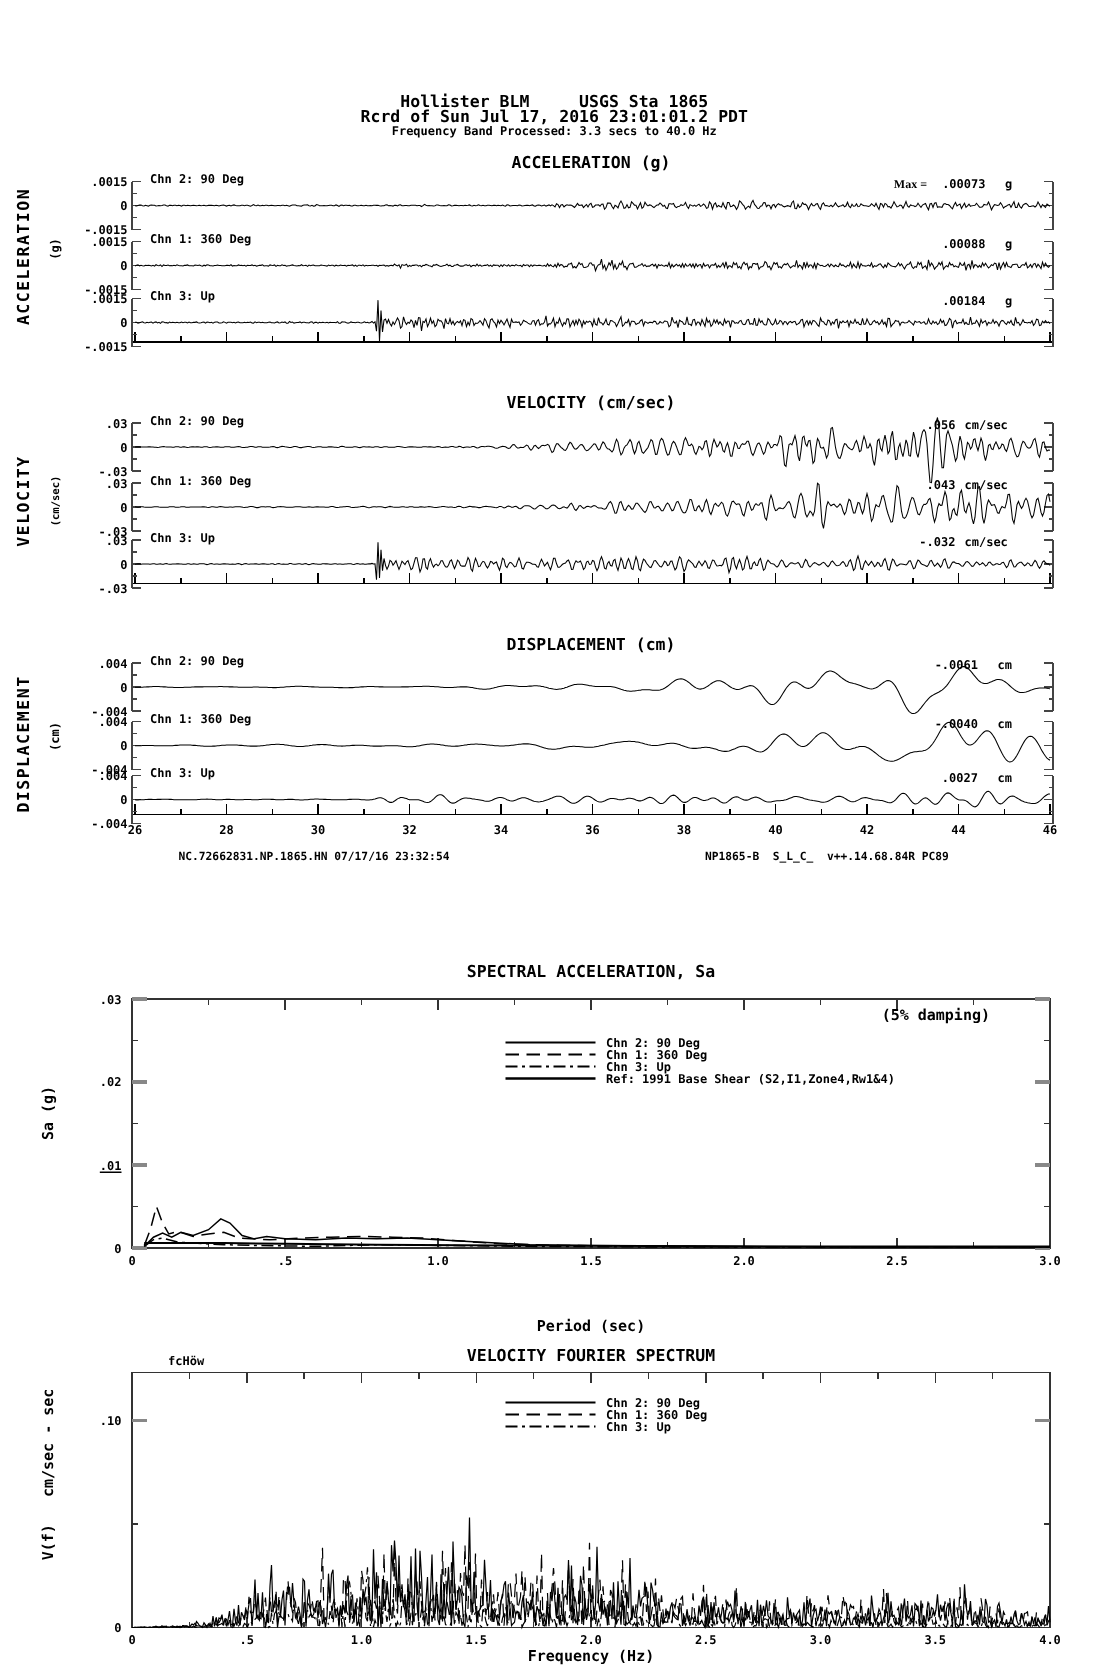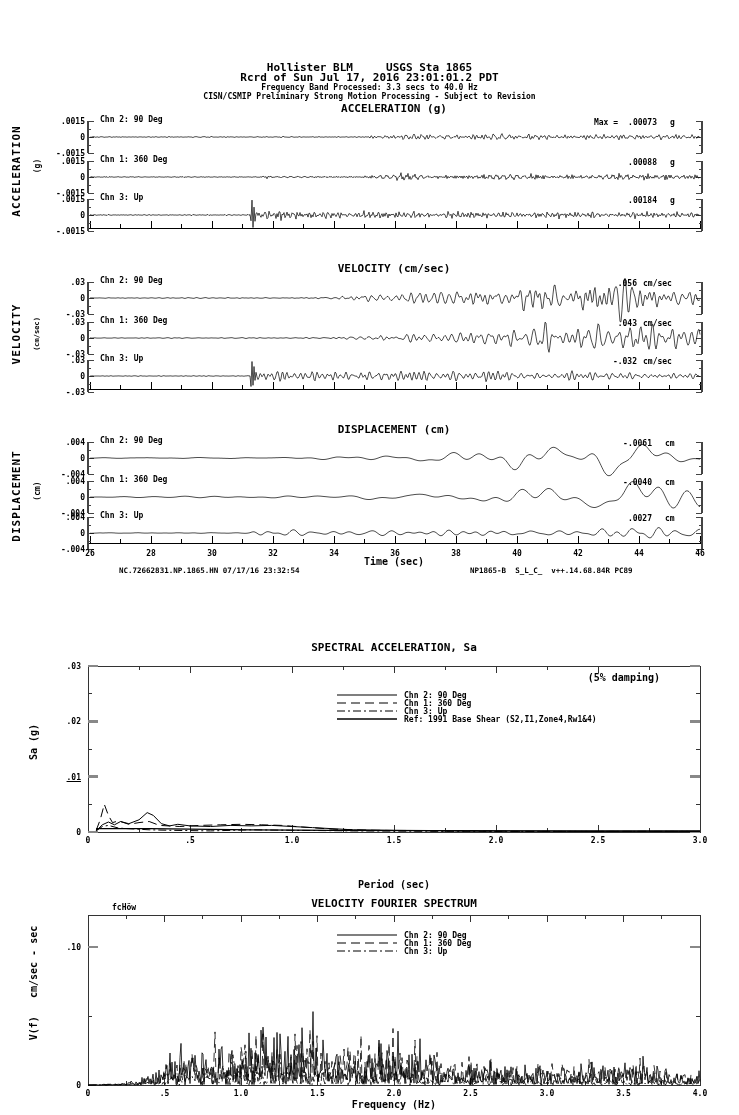--- a/index.html
+++ b/index.html
@@ -287,34 +287,32 @@
       <path d="M88,1085.0L89,1085.0L90,1084.9L91,1085.0L92,1084.9L93,1084.9L94,1084.6L95,1085.0L96,1084.9L97,1084.5L98,1084.9L99,1084.9L100,1084.8L101,1084.8L102,1084.5L103,1084.6L104,1084.1L105,1084.7L106,1085.0L107,1084.7L108,1083.9L109,1084.6L110,1084.3L111,1084.6L112,1084.5L113,1084.4L114,1084.4L115,1083.9L116,1084.3L117,1084.7L118,1084.1L119,1084.4L120,1085.0L121,1084.8L122,1083.7L123,1084.8L124,1084.1L125,1084.6L126,1084.4L127,1083.8L128,1082.7L129,1083.2L130,1082.2L131,1083.7L132,1084.0L133,1084.0L134,1083.5L135,1081.5L136,1083.0L137,1083.6L138,1084.0L139,1082.6L140,1084.4L141,1084.0L142,1081.9L143,1081.5L144,1077.9L145,1081.7L146,1081.7L147,1080.0L148,1078.0L149,1076.1L150,1078.4L151,1079.7L152,1083.3L153,1080.4L154,1080.4L155,1078.8L156,1084.1L157,1081.8L158,1075.6L159,1081.7L160,1082.9L161,1076.6L162,1075.6L163,1078.7L164,1070.8L165,1079.1L166,1064.5L167,1075.2L168,1075.0L169,1074.7L170,1063.5L171,1076.0L172,1079.2L173,1079.7L174,1072.2L175,1078.3L176,1072.6L177,1065.0L178,1081.0L179,1081.6L180,1063.8L181,1074.9L182,1071.8L183,1073.4L184,1059.5L185,1081.4L186,1063.2L187,1076.0L188,1077.9L189,1080.3L190,1068.6L191,1067.0L192,1053.5L193,1067.6L194,1069.4L195,1074.8L196,1073.2L197,1072.3L198,1079.9L199,1074.4L200,1079.4L201,1084.9L202,1080.2L203,1066.2L204,1068.3L205,1068.7L206,1070.1L207,1073.0L208,1065.9L209,1073.6L210,1072.3L211,1076.6L212,1083.6L213,1083.5L214,1057.9L215,1031.9L216,1078.3L217,1079.3L218,1075.7L219,1057.8L220,1066.1L221,1071.4L222,1082.9L223,1072.8L224,1071.2L225,1075.5L226,1077.0L227,1072.4L228,1084.6L229,1052.0L230,1051.5L231,1074.0L232,1076.5L233,1081.8L234,1074.9L235,1082.4L236,1079.1L237,1068.4L238,1080.4L239,1081.1L240,1084.6L241,1046.8L242,1053.6L243,1069.1L244,1078.5L245,1080.9L246,1051.4L247,1084.2L248,1079.7L249,1069.8L250,1067.4L251,1072.5L252,1050.6L253,1065.7L254,1081.9L255,1082.2L256,1035.3L257,1074.0L258,1053.4L259,1066.7L260,1070.9L261,1080.3L262,1077.8L263,1033.8L264,1069.7L265,1075.7L266,1054.1L267,1065.4L268,1056.2L269,1069.8L270,1068.3L271,1083.4L272,1051.8L273,1084.0L274,1075.2L275,1083.5L276,1066.1L277,1049.5L278,1053.5L279,1077.4L280,1080.3L281,1073.2L282,1075.0L283,1074.1L284,1072.2L285,1082.7L286,1081.6L287,1064.4L288,1067.1L289,1063.2L290,1080.3L291,1054.6L292,1069.8L293,1074.3L294,1079.7L295,1033.9L296,1066.9L297,1045.4L298,1067.9L299,1073.3L300,1079.0L301,1041.5L302,1076.4L303,1052.0L304,1073.0L305,1060.1L306,1084.2L307,1048.7L308,1060.4L309,1063.9L310,1029.7L311,1069.7L312,1072.5L313,1041.4L314,1074.9L315,1069.0L316,1068.6L317,1035.7L318,1081.6L319,1073.8L320,1077.9L321,1053.0L322,1071.4L323,1070.1L324,1076.8L325,1061.3L326,1080.3L327,1079.1L328,1068.2L329,1083.8L330,1075.2L331,1071.9L332,1061.4L333,1076.6L334,1067.5L335,1062.6L336,1083.8L337,1071.0L338,1075.2L339,1053.6L340,1054.1L341,1063.6L342,1081.1L343,1065.7L344,1049.0L345,1072.7L346,1069.2L347,1064.5L348,1046.9L349,1071.6L350,1050.8L351,1069.1L352,1078.8L353,1070.5L354,1053.9L355,1053.3L356,1072.5L357,1083.9L358,1050.4L359,1073.4L360,1081.3L361,1035.2L362,1083.5L363,1083.9L364,1080.3L365,1062.0L366,1084.1L367,1066.0L368,1058.3L369,1045.4L370,1057.0L371,1079.4L372,1071.1L373,1062.7L374,1083.6L375,1053.5L376,1084.8L377,1073.4L378,1072.8L379,1042.6L380,1067.1L381,1080.1L382,1052.7L383,1075.5L384,1083.0L385,1084.8L386,1057.6L387,1063.8L388,1084.5L389,1043.0L390,1072.5L391,1072.8L392,1074.3L393,1028.5L394,1081.1L395,1055.6L396,1075.0L397,1083.8L398,1072.7L399,1063.4L400,1053.1L401,1077.1L402,1057.6L403,1072.1L404,1080.2L405,1069.6L406,1083.3L407,1060.0L408,1062.7L409,1071.7L410,1085.0L411,1072.7L412,1078.0L413,1071.4L414,1068.8L415,1040.1L416,1080.2L417,1056.0L418,1071.7L419,1080.0L420,1082.1L421,1083.2L422,1072.2L423,1078.1L424,1069.6L425,1084.8L426,1078.6L427,1077.9L428,1083.9L429,1068.5L430,1052.5L431,1074.6L432,1061.1L433,1082.2L434,1077.1L435,1071.2L436,1080.6L437,1052.3L438,1083.2L439,1064.3L440,1073.9L441,1063.6L442,1074.0L443,1082.0L444,1072.3L445,1081.3L446,1074.2L447,1078.8L448,1082.1L449,1069.3L450,1071.9L451,1065.8L452,1071.4L453,1075.6L454,1065.7L455,1064.3L456,1082.9L457,1077.4L458,1076.4L459,1080.9L460,1075.6L461,1079.7L462,1062.2L463,1074.6L464,1081.0L465,1077.0L466,1082.9L467,1082.2L468,1079.5L469,1056.6L470,1084.0L471,1061.1L472,1083.2L473,1084.8L474,1084.2L475,1073.0L476,1068.6L477,1063.9L478,1082.7L479,1079.8L480,1080.8L481,1075.9L482,1068.0L483,1083.9L484,1066.4L485,1076.7L486,1081.4L487,1078.3L488,1076.0L489,1081.4L490,1074.4L491,1057.9L492,1082.8L493,1075.7L494,1085.0L495,1072.3L496,1084.5L497,1066.0L498,1080.0L499,1074.0L500,1079.6L501,1084.2L502,1079.1L503,1073.3L504,1081.9L505,1076.8L506,1073.6L507,1073.7L508,1084.5L509,1078.1L510,1075.4L511,1085.0L512,1083.7L513,1067.6L514,1081.9L515,1080.7L516,1078.6L517,1066.2L518,1084.3L519,1074.0L520,1081.5L521,1079.2L522,1076.2L523,1081.5L524,1080.2L525,1079.1L526,1079.0L527,1072.0L528,1083.5L529,1081.4L530,1082.0L531,1076.5L532,1085.0L533,1076.9L534,1082.2L535,1084.2L536,1082.5L537,1083.4L538,1062.9L539,1075.5L540,1079.2L541,1068.5L542,1074.3L543,1070.1L544,1084.1L545,1077.1L546,1077.0L547,1075.2L548,1071.2L549,1078.9L550,1079.6L551,1074.4L552,1063.6L553,1071.5L554,1072.8L555,1076.9L556,1082.3L557,1073.4L558,1076.8L559,1073.7L560,1075.0L561,1076.6L562,1063.5L563,1070.7L564,1065.7L565,1078.1L566,1074.7L567,1069.9L568,1071.7L569,1071.0L570,1079.9L571,1074.3L572,1083.3L573,1084.7L574,1066.0L575,1078.1L576,1080.7L577,1075.6L578,1082.2L579,1071.8L580,1082.6L581,1081.8L582,1084.8L583,1075.6L584,1083.9L585,1078.0L586,1072.7L587,1075.0L588,1076.4L589,1059.3L590,1082.5L591,1062.1L592,1085.0L593,1077.5L594,1077.5L595,1073.9L596,1080.8L597,1082.9L598,1073.8L599,1071.6L600,1080.7L601,1066.9L602,1079.0L603,1079.2L604,1081.1L605,1066.4L606,1082.4L607,1082.7L608,1078.9L609,1079.3L610,1069.1L611,1070.4L612,1075.3L613,1084.2L614,1077.8L615,1069.1L616,1081.9L617,1083.5L618,1072.9L619,1065.6L620,1080.5L621,1078.8L622,1074.9L623,1076.4L624,1072.3L625,1075.2L626,1075.4L627,1080.4L628,1075.3L629,1076.6L630,1067.5L631,1077.6L632,1082.9L633,1064.5L634,1073.8L635,1084.7L636,1064.0L637,1083.4L638,1071.6L639,1078.8L640,1058.1L641,1083.8L642,1081.6L643,1067.7L644,1066.2L645,1079.8L646,1070.3L647,1072.1L648,1084.7L649,1079.4L650,1072.1L651,1079.0L652,1084.0L653,1075.0L654,1065.5L655,1072.6L656,1078.4L657,1078.2L658,1083.7L659,1084.9L660,1071.0L661,1082.3L662,1076.8L663,1077.0L664,1075.3L665,1082.2L666,1072.2L667,1080.1L668,1082.2L669,1074.6L670,1076.8L671,1082.2L672,1082.5L673,1081.5L674,1082.6L675,1081.5L676,1083.5L677,1074.2L678,1082.3L679,1081.1L680,1080.4L681,1075.5L682,1081.6L683,1075.6L684,1075.3L685,1074.6L686,1083.7L687,1083.8L688,1078.5L689,1080.5L690,1084.2L691,1074.6L692,1080.6L693,1080.7L694,1083.1L695,1078.0L696,1083.2L697,1076.6L698,1083.6L699,1080.7L700,1079.4" fill="none" stroke="#000000" stroke-width="0.8" stroke-dasharray="9,5"></path>
       <path d="M88,1085.0L89,1085.0L90,1085.0L91,1085.0L92,1085.0L93,1084.9L94,1085.0L95,1085.0L96,1084.9L97,1085.0L98,1085.0L99,1084.8L100,1084.9L101,1084.8L102,1085.0L103,1085.0L104,1084.5L105,1084.7L106,1085.0L107,1085.0L108,1084.7L109,1084.7L110,1084.4L111,1084.1L112,1084.8L113,1085.0L114,1084.9L115,1084.6L116,1084.5L117,1084.4L118,1084.6L119,1084.4L120,1084.4L121,1084.6L122,1083.7L123,1083.9L124,1084.4L125,1084.4L126,1085.0L127,1085.0L128,1084.9L129,1084.7L130,1084.9L131,1084.7L132,1084.5L133,1083.4L134,1084.3L135,1084.4L136,1081.9L137,1083.3L138,1084.9L139,1083.2L140,1083.0L141,1083.8L142,1084.9L143,1084.5L144,1082.4L145,1084.0L146,1083.1L147,1082.8L148,1082.2L149,1083.7L150,1081.9L151,1083.5L152,1082.4L153,1080.5L154,1084.6L155,1085.0L156,1082.8L157,1084.4L158,1084.5L159,1084.0L160,1082.7L161,1082.5L162,1084.4L163,1082.3L164,1083.1L165,1084.6L166,1082.2L167,1080.5L168,1082.5L169,1082.4L170,1079.5L171,1078.4L172,1076.8L173,1080.5L174,1079.7L175,1078.9L176,1075.8L177,1083.8L178,1073.3L179,1084.9L180,1084.2L181,1075.4L182,1082.8L183,1075.8L184,1074.3L185,1069.6L186,1075.8L187,1077.1L188,1078.5L189,1079.2L190,1078.1L191,1076.6L192,1075.6L193,1079.3L194,1078.7L195,1080.8L196,1065.4L197,1068.3L198,1079.3L199,1082.6L200,1077.4L201,1078.7L202,1078.8L203,1068.0L204,1081.9L205,1073.5L206,1077.9L207,1076.1L208,1078.1L209,1078.1L210,1079.0L211,1067.6L212,1067.2L213,1084.1L214,1074.5L215,1073.3L216,1080.1L217,1079.7L218,1079.7L219,1083.1L220,1074.1L221,1079.2L222,1069.4L223,1065.5L224,1078.6L225,1073.7L226,1083.4L227,1070.9L228,1080.1L229,1076.4L230,1084.7L231,1067.2L232,1056.6L233,1054.8L234,1062.2L235,1080.2L236,1072.7L237,1077.1L238,1065.6L239,1076.0L240,1077.6L241,1075.9L242,1063.2L243,1063.8L244,1057.8L245,1044.8L246,1070.0L247,1084.0L248,1074.1L249,1084.7L250,1080.0L251,1083.2L252,1084.4L253,1067.6L254,1071.4L255,1079.6L256,1066.1L257,1074.7L258,1081.3L259,1071.1L260,1083.7L261,1081.5L262,1064.6L263,1077.1L264,1084.5L265,1081.2L266,1084.7L267,1082.4L268,1066.6L269,1069.6L270,1073.7L271,1081.9L272,1083.4L273,1061.3L274,1061.8L275,1073.4L276,1080.4L277,1075.9L278,1075.9L279,1068.0L280,1054.2L281,1069.3L282,1080.4L283,1084.1L284,1072.2L285,1074.2L286,1072.3L287,1067.4L288,1081.3L289,1072.9L290,1076.0L291,1065.5L292,1070.1L293,1074.6L294,1072.6L295,1080.7L296,1077.5L297,1082.9L298,1083.8L299,1084.3L300,1083.9L301,1080.8L302,1068.8L303,1083.9L304,1074.9L305,1076.7L306,1081.1L307,1076.3L308,1083.8L309,1077.0L310,1073.5L311,1077.2L312,1084.9L313,1076.8L314,1082.9L315,1071.6L316,1077.0L317,1074.9L318,1073.0L319,1084.0L320,1083.6L321,1084.5L322,1071.4L323,1076.2L324,1081.0L325,1084.0L326,1078.0L327,1080.8L328,1072.9L329,1062.8L330,1075.4L331,1079.0L332,1076.1L333,1083.4L334,1084.1L335,1078.9L336,1075.9L337,1077.9L338,1080.2L339,1082.7L340,1072.3L341,1066.7L342,1070.5L343,1073.3L344,1077.6L345,1072.4L346,1079.4L347,1076.0L348,1084.8L349,1082.6L350,1081.1L351,1078.2L352,1075.2L353,1075.6L354,1066.5L355,1071.3L356,1078.0L357,1079.3L358,1084.9L359,1084.4L360,1080.3L361,1075.7L362,1077.5L363,1074.3L364,1082.7L365,1073.0L366,1070.5L367,1077.7L368,1082.5L369,1078.1L370,1080.7L371,1084.7L372,1075.7L373,1082.0L374,1076.4L375,1077.0L376,1075.7L377,1080.5L378,1083.8L379,1080.9L380,1075.9L381,1070.2L382,1080.9L383,1079.6L384,1081.9L385,1079.3L386,1080.5L387,1077.6L388,1078.7L389,1081.0L390,1078.0L391,1073.1L392,1072.2L393,1078.1L394,1073.7L395,1081.5L396,1072.0L397,1078.9L398,1084.3L399,1079.0L400,1084.5L401,1075.5L402,1068.0L403,1067.6L404,1077.9L405,1076.7L406,1077.6L407,1077.3L408,1075.4L409,1078.6L410,1078.9L411,1082.1L412,1080.0L413,1078.2L414,1068.4L415,1072.6L416,1079.7L417,1080.3L418,1082.9L419,1081.7L420,1081.3L421,1076.6L422,1083.6L423,1081.9L424,1084.0L425,1080.0L426,1082.8L427,1083.5L428,1078.4L429,1082.8L430,1079.9L431,1080.3L432,1082.8L433,1082.4L434,1083.3L435,1084.3L436,1083.9L437,1077.9L438,1074.0L439,1084.9L440,1083.2L441,1078.7L442,1082.3L443,1080.6L444,1081.7L445,1081.0L446,1082.8L447,1081.7L448,1080.9L449,1074.9L450,1076.6L451,1077.2L452,1078.7L453,1083.1L454,1084.6L455,1083.2L456,1079.8L457,1083.6L458,1081.8L459,1082.0L460,1079.2L461,1082.5L462,1082.8L463,1077.6L464,1083.7L465,1083.0L466,1081.7L467,1081.2L468,1080.7L469,1083.1L470,1084.8L471,1078.9L472,1084.6L473,1076.8L474,1083.0L475,1084.0L476,1080.7L477,1084.7L478,1082.1L479,1078.5L480,1076.8L481,1081.4L482,1081.5L483,1084.8L484,1078.6L485,1079.6L486,1075.8L487,1073.8L488,1083.4L489,1085.0L490,1083.7L491,1079.9L492,1078.4L493,1080.2L494,1084.4L495,1079.8L496,1082.1L497,1079.7L498,1072.8L499,1077.5L500,1081.7L501,1081.8L502,1084.8L503,1083.8L504,1083.9L505,1080.9L506,1081.8L507,1080.1L508,1083.7L509,1080.2L510,1079.1L511,1079.7L512,1080.1L513,1083.9L514,1082.2L515,1081.1L516,1084.7L517,1082.9L518,1082.4L519,1084.8L520,1080.2L521,1081.4L522,1084.6L523,1081.1L524,1080.7L525,1083.8L526,1084.6L527,1084.8L528,1081.3L529,1083.0L530,1082.1L531,1081.7L532,1079.3L533,1084.9L534,1083.8L535,1082.8L536,1084.4L537,1084.7L538,1081.6L539,1082.5L540,1083.6L541,1084.0L542,1084.8L543,1081.8L544,1082.7L545,1081.0L546,1083.8L547,1082.0L548,1084.1L549,1081.6L550,1078.6L551,1082.0L552,1082.4L553,1084.8L554,1080.4L555,1083.0L556,1082.5L557,1081.1L558,1084.3L559,1080.9L560,1077.9L561,1078.3L562,1082.3L563,1079.7L564,1081.8L565,1078.6L566,1079.4L567,1082.9L568,1081.5L569,1083.8L570,1082.7L571,1078.5L572,1076.0L573,1080.3L574,1081.6L575,1082.2L576,1081.6L577,1080.3L578,1080.2L579,1078.7L580,1084.2L581,1082.7L582,1083.4L583,1079.8L584,1079.6L585,1081.8L586,1083.7L587,1081.3L588,1081.4L589,1083.0L590,1079.8L591,1081.8L592,1084.3L593,1084.0L594,1082.7L595,1084.7L596,1083.2L597,1083.9L598,1081.9L599,1078.5L600,1083.1L601,1084.5L602,1084.0L603,1084.7L604,1085.0L605,1083.0L606,1083.9L607,1079.2L608,1081.5L609,1080.5L610,1078.3L611,1082.1L612,1082.9L613,1083.9L614,1082.1L615,1083.5L616,1084.8L617,1084.6L618,1082.4L619,1081.7L620,1078.8L621,1077.6L622,1082.7L623,1082.6L624,1080.8L625,1084.7L626,1083.5L627,1084.6L628,1085.0L629,1082.9L630,1084.3L631,1084.7L632,1080.7L633,1082.1L634,1084.2L635,1082.8L636,1082.9L637,1082.0L638,1083.0L639,1084.5L640,1082.9L641,1083.6L642,1082.3L643,1083.8L644,1083.9L645,1083.0L646,1084.4L647,1084.4L648,1083.6L649,1081.1L650,1081.9L651,1082.5L652,1084.4L653,1083.2L654,1084.6L655,1082.0L656,1078.8L657,1083.4L658,1084.7L659,1083.7L660,1084.3L661,1082.7L662,1082.1L663,1083.5L664,1083.2L665,1084.4L666,1084.5L667,1081.2L668,1082.3L669,1083.6L670,1083.6L671,1084.5L672,1084.4L673,1084.0L674,1083.8L675,1084.3L676,1083.2L677,1084.5L678,1083.8L679,1084.9L680,1084.8L681,1083.8L682,1084.5L683,1084.6L684,1083.7L685,1084.1L686,1082.9L687,1083.5L688,1084.4L689,1083.3L690,1084.0L691,1082.3L692,1083.5L693,1084.8L694,1084.3L695,1084.1L696,1084.1L697,1083.3L698,1082.9L699,1084.0L700,1084.6" fill="none" stroke="#000000" stroke-width="0.8" stroke-dasharray="8,3,2,3"></path>
       <line x1="337" y1="935" x2="397" y2="935" stroke="#000000" stroke-width="1.2" stroke-dasharray=""></line>
       <line x1="337" y1="943" x2="397" y2="943" stroke="#000000" stroke-width="1.2" stroke-dasharray="9,5"></line>
       <line x1="337" y1="951" x2="397" y2="951" stroke="#000000" stroke-width="1.2" stroke-dasharray="8,3,2,3"></line>
     </svg>
 
   <div class="abs full s11" style="top:61px;">Hollister BLM     USGS Sta 1865</div>
   <div class="abs full s11" style="top:71px;">Rcrd of Sun Jul 17, 2016 23:01:01.2 PDT</div>
   <div class="abs full s8" style="top:83px;">Frequency Band Processed: 3.3 secs to 40.0 Hz</div>
-  <div class="abs full s8" style="top:92px;">CISN/CSMIP Preliminary Strong Motion Processing - Subject to Revision</div>
 
   <div class="abs ctr s11" style="top:102px;">ACCELERATION (g)</div>
   <div class="abs ctr s11" style="top:262px;">VELOCITY (cm/sec)</div>
   <div class="abs ctr s11" style="top:423px;">DISPLACEMENT (cm)</div>
 
   <div class="abs rot s11" style="left:16px;top:171px;letter-spacing:1px;">ACCELERATION</div>
   <div class="abs rot s8" style="left:37px;top:166px;">(g)</div>
   <div class="abs rot s11" style="left:16px;top:334px;letter-spacing:1px;">VELOCITY</div>
   <div class="abs rot s8" style="left:37px;top:334px;font-size:7px;">(cm/sec)</div>
   <div class="abs rot s11" style="left:16px;top:496px;letter-spacing:1px;">DISPLACEMENT</div>
   <div class="abs rot s8" style="left:37px;top:491px;">(cm)</div>
 
-  <div class="abs ctr s10" style="top:556px;">Time (sec)</div>
   <div class="abs s75" style="left:97px;top:566px;padding-left:22px;">NC.72662831.NP.1865.HN 07/17/16 23:32:54</div>
   <div class="abs s75" style="left:470px;top:566px;">NP1865-B  S_L_C_  v++.14.68.84R PC89</div>
 
   <div class="abs ctr s11" style="top:641px;">SPECTRAL ACCELERATION, Sa</div>
   <div class="abs s10" style="right:79px;top:672px;">(5% damping)</div>
   <div class="abs rot s10" style="left:33px;top:742px;">Sa (g)</div>
   <div class="abs ctr s10" style="top:847px;margin-top:32px;">Period (sec)</div>
   <div class="abs s8" style="left:404px;top:691px;">Chn 2: 90 Deg</div>
   <div class="abs s8" style="left:404px;top:699px;">Chn 1: 360 Deg</div>
   <div class="abs s8" style="left:404px;top:707px;">Chn 3: Up</div>
@@ -326,21 +324,21 @@
   <div class="abs ctr s10" style="top:1099px;">Frequency (Hz)</div>
   <div class="abs s8" style="left:404px;top:931px;">Chn 2: 90 Deg</div>
   <div class="abs s8" style="left:404px;top:939px;">Chn 1: 360 Deg</div>
   <div class="abs s8" style="left:404px;top:947px;">Chn 3: Up</div>
 
   <div id="labels">
       <div class="g" style="right: 654px; top: 117px;">.0015</div>
       <div class="g" style="right: 654px; top: 133px;">0</div>
       <div class="g" style="right: 654px; top: 149px;">-.0015</div>
       <div class="g" style="left: 100px; top: 115px;">Chn 2: 90 Deg</div>
-      <div class="g" style="right: 121px; top: 118px;">Max =</div>
+      <div class="g" style="right: 121px; top: 118px; font-family: Liberation Serif, serif;">Max =</div>
       <div class="g" style="right: 82px; top: 118px;">.00073</div>
       <div class="g" style="left: 670px; top: 118px;">g</div>
       <div class="g" style="right: 654px; top: 157px;">.0015</div>
       <div class="g" style="right: 654px; top: 173px;">0</div>
       <div class="g" style="right: 654px; top: 189px;">-.0015</div>
       <div class="g" style="left: 100px; top: 155px;">Chn 1: 360 Deg</div>
       <div class="g" style="right: 82px; top: 158px; margin-left: 44px;">.00088</div>
       <div class="g" style="left: 670px; top: 158px;">g</div>
       <div class="g" style="right: 654px; top: 195px;">.0015</div>
       <div class="g" style="right: 654px; top: 211px;">0</div>

